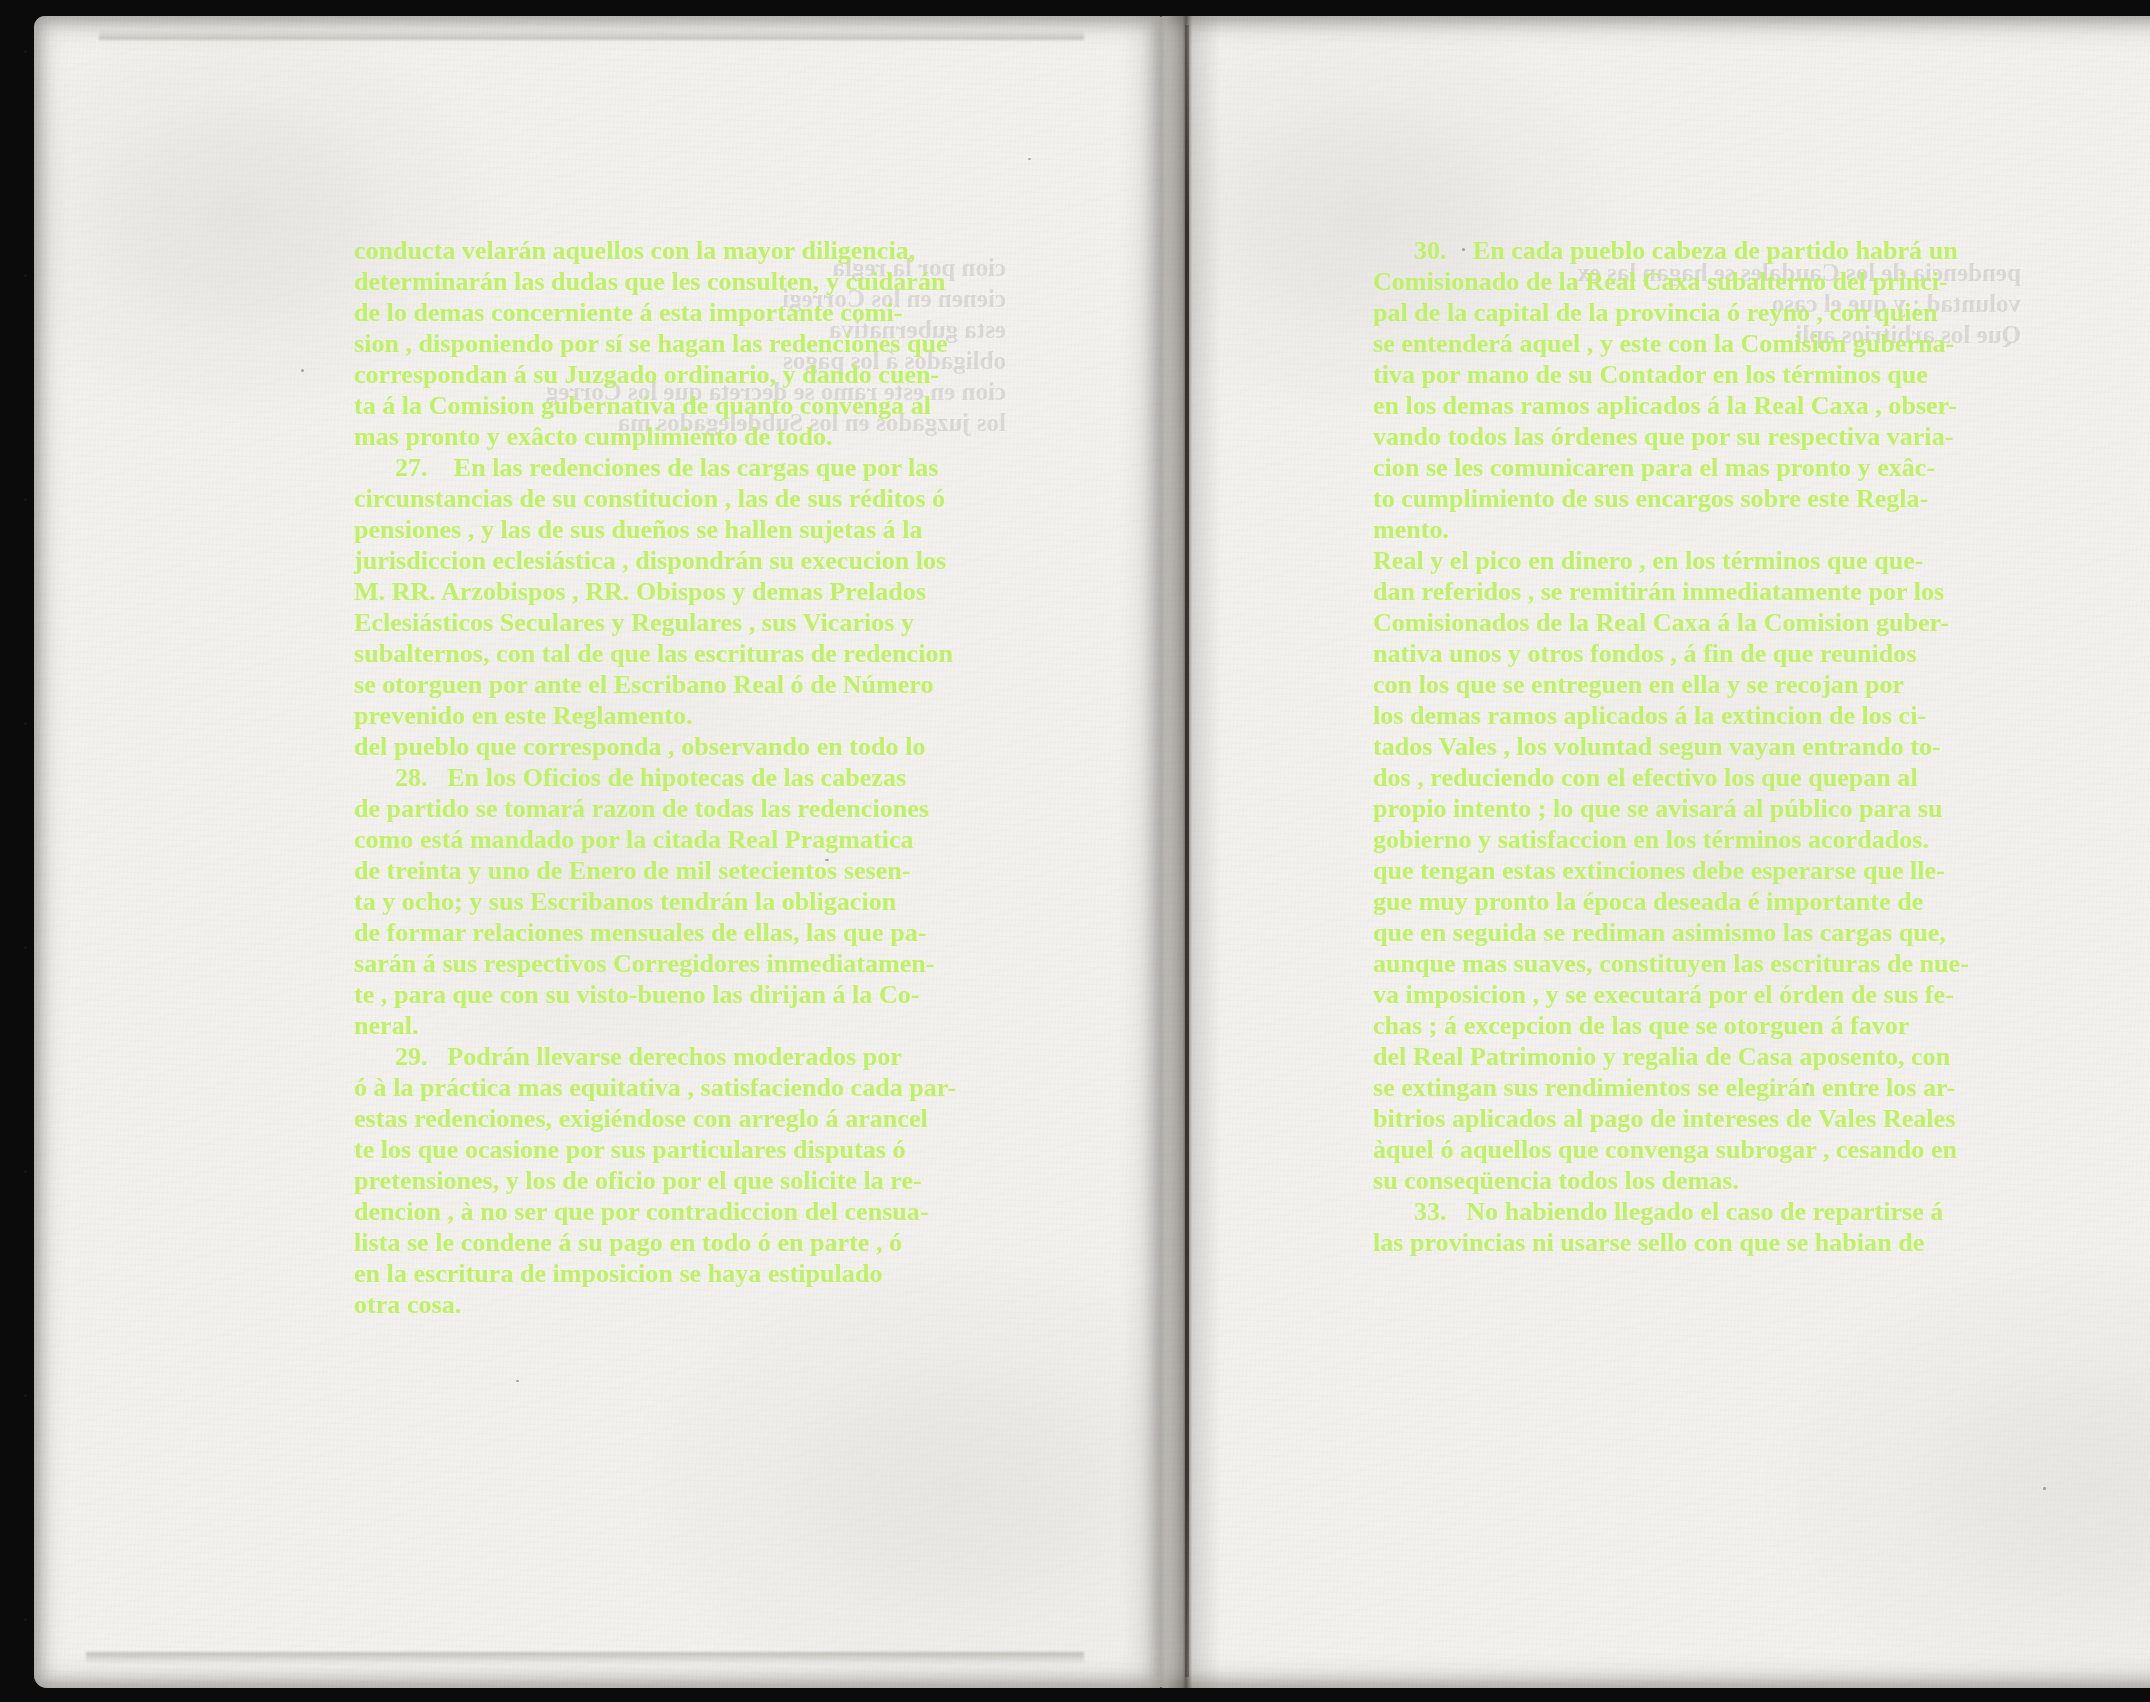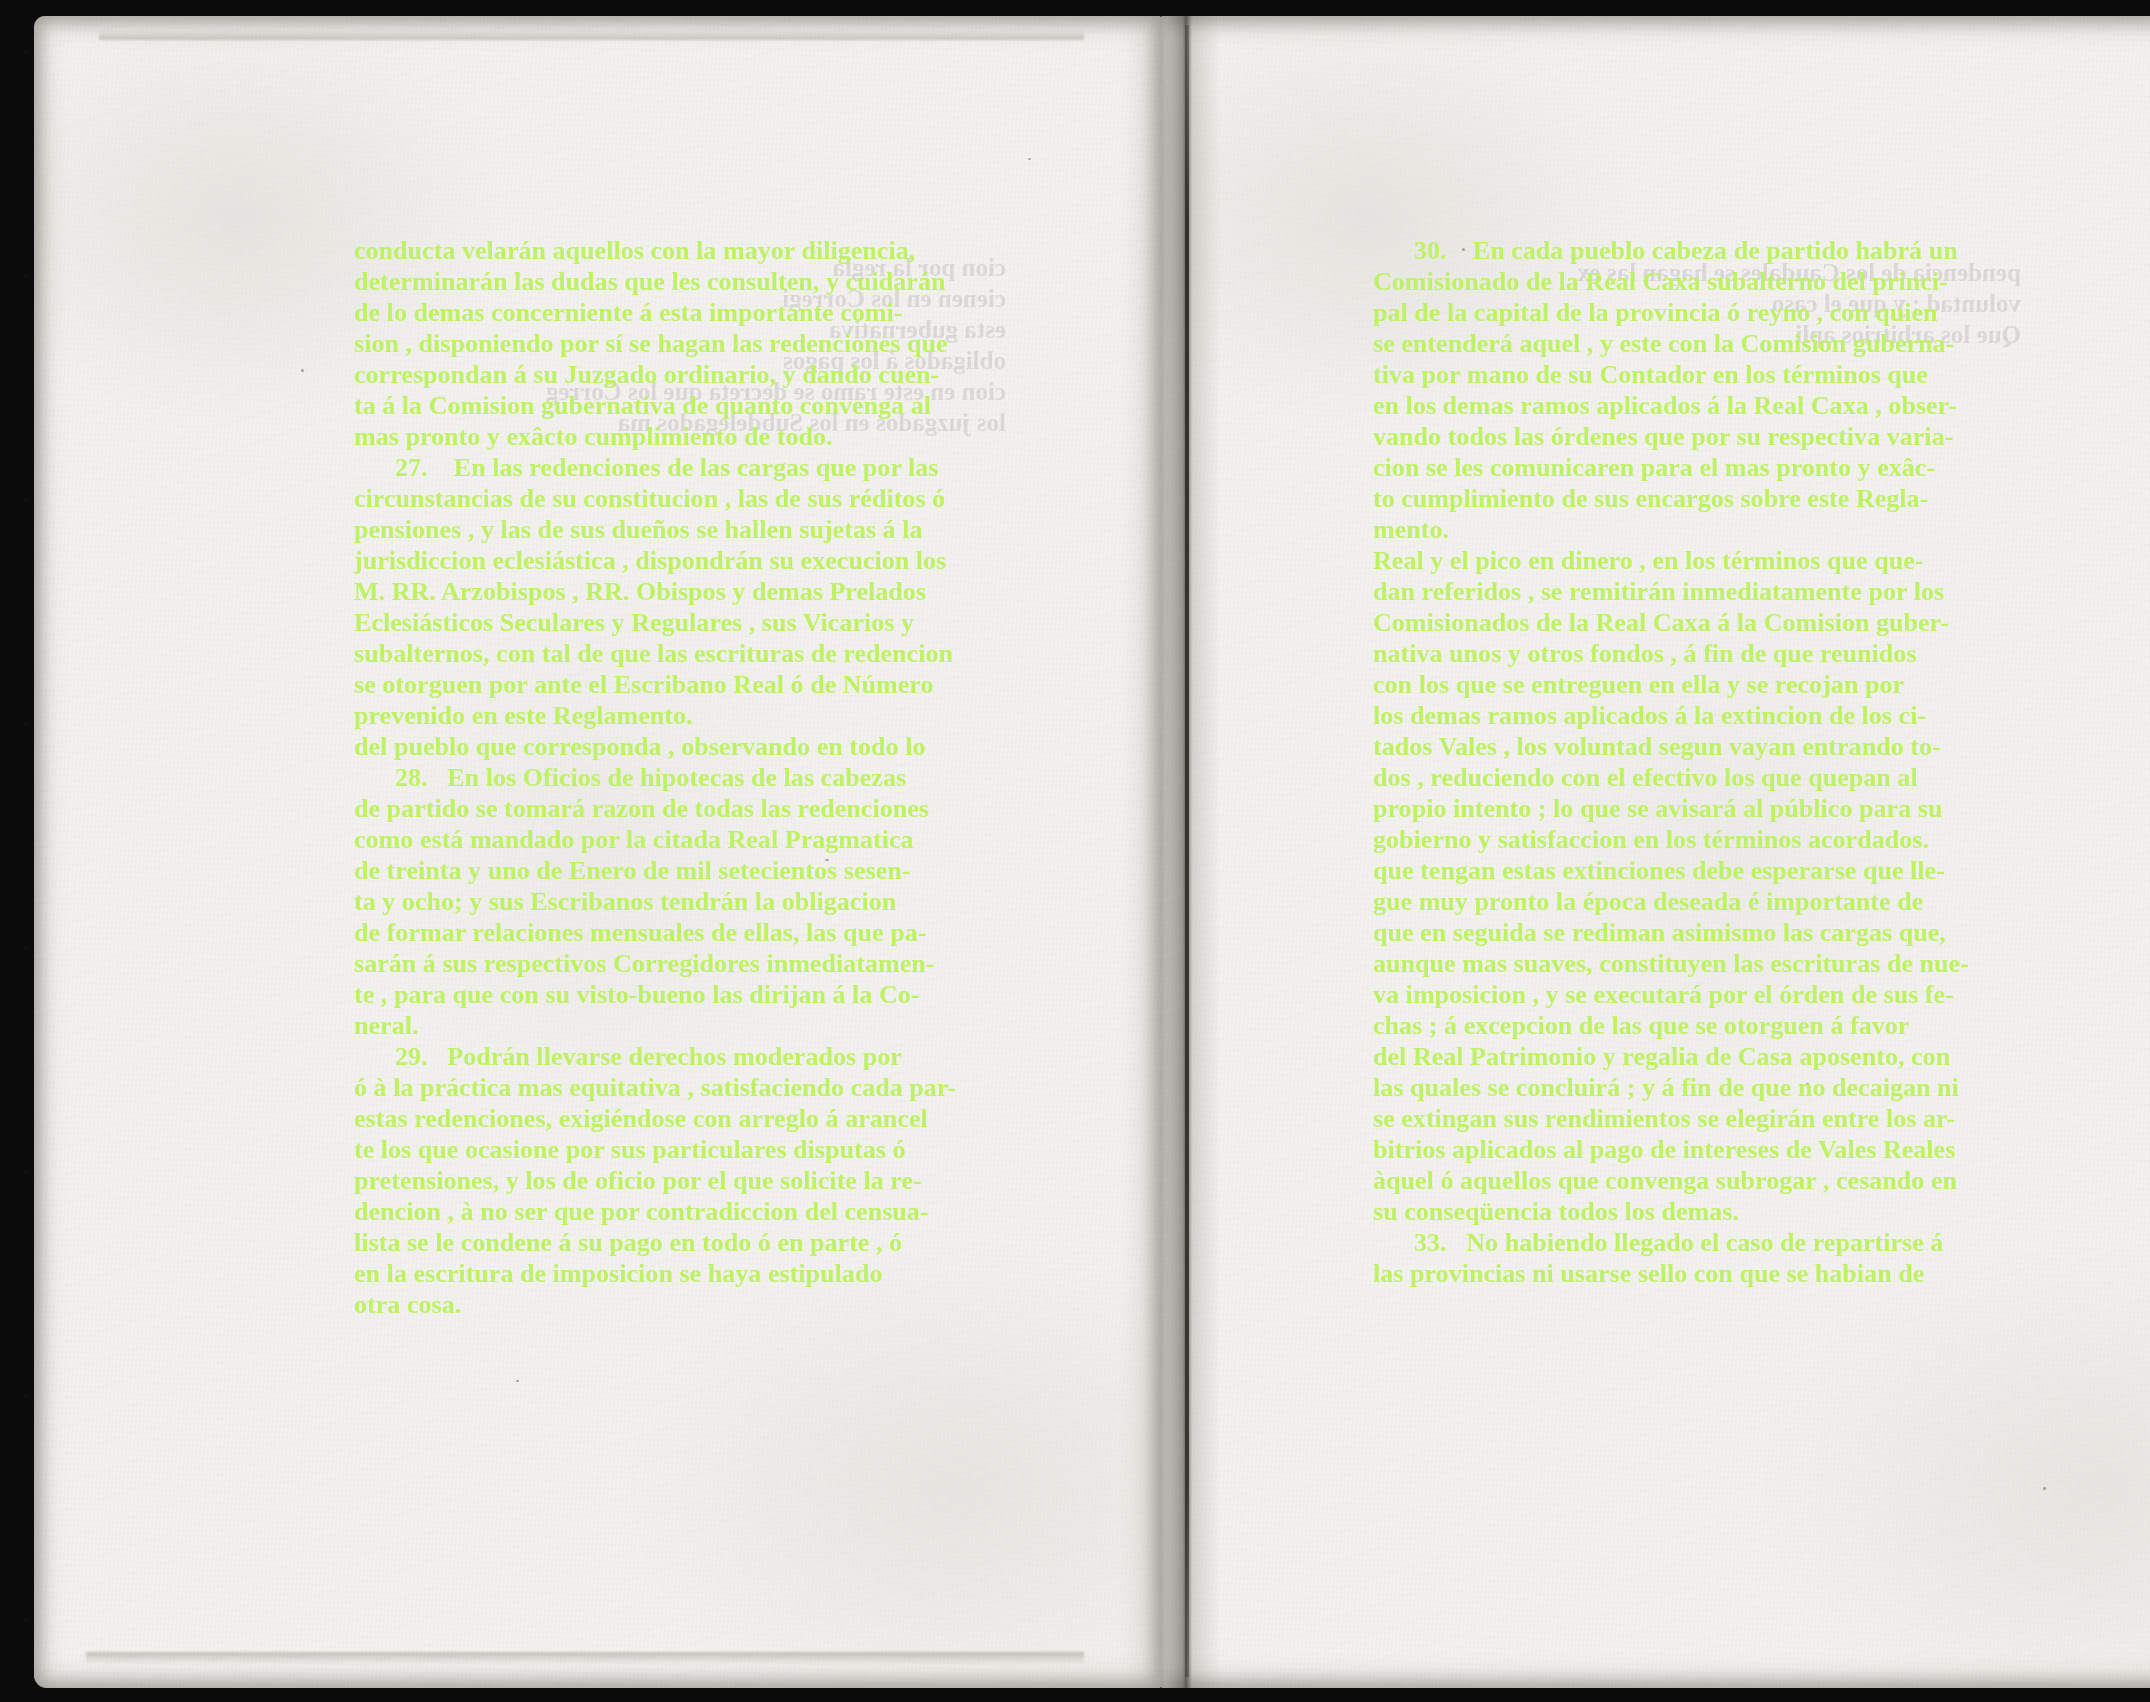--- a/index.html
+++ b/index.html
@@ -178,21 +178,20 @@
         <span class="ln">dos , reduciendo con el efectivo los que quepan al</span>
         <span class="ln">propio intento ; lo que se avisará al público para su</span>
         <span class="ln">gobierno y satisfaccion en los términos acordados.</span>
         <span class="ln">que tengan estas extinciones debe esperarse que lle-</span>
         <span class="ln">gue muy pronto la época deseada é importante de</span>
         <span class="ln">que en seguida se rediman asimismo las cargas que,</span>
         <span class="ln">aunque mas suaves, constituyen las escrituras de nue-</span>
         <span class="ln">va imposicion , y se executará por el órden de sus fe-</span>
         <span class="ln">chas ; á excepcion de las que se otorguen á favor</span>
         <span class="ln">del Real Patrimonio y regalia de Casa aposento, con</span>
-        <span class="ln">las quales se concluirá ; y á fin de que no decaigan ni</span>
         <span class="ln">se extingan sus rendimientos se elegirán entre los ar-</span>
         <span class="ln">bitrios aplicados al pago de intereses de Vales Reales</span>
         <span class="ln">àquel ó aquellos que convenga subrogar , cesando en</span>
         <span class="ln">su conseqüencia todos los demas.</span>
         <span class="ln ind">33.   No habiendo llegado el caso de repartirse á</span>
         <span class="ln">las provincias ni usarse sello con que se habian de</span>
       </div>
 
   </div>
 </div>

